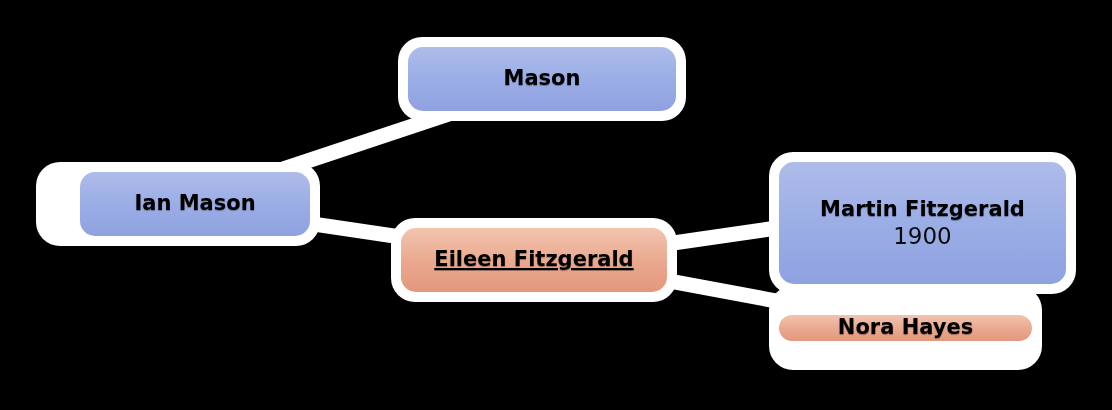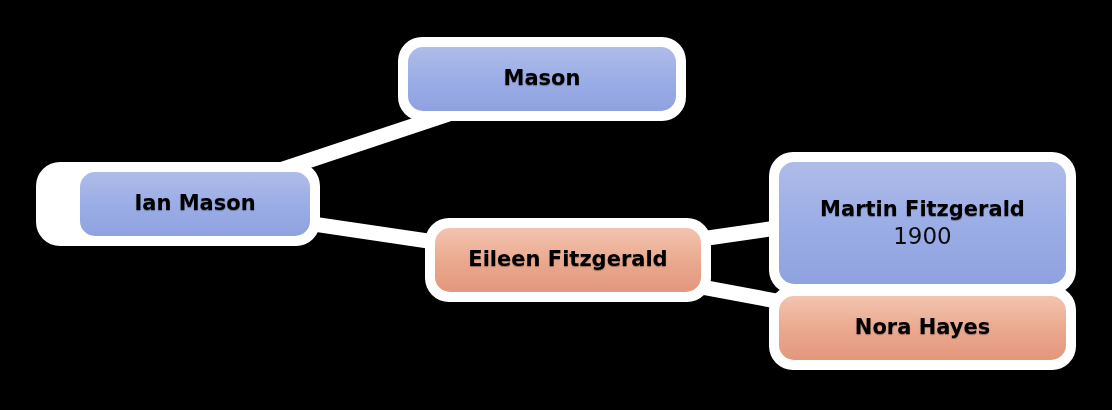--- a/index.html
+++ b/index.html
@@ -56,23 +56,23 @@
   .year {
     font-size: 23px;
     font-weight: normal;
     color: #0b0b0b;
     line-height: 1.15;
     margin-top: 1px;
   }
   
   #node-ian    { left: 36px;  top: 162px; width: 284px; height: 84px; padding-left: 44px; }
   #node-mason  { left: 398px; top: 37px;  width: 288px; height: 84px; }
-  #node-eileen { left: 425px; top: 218px; width: 286px; height: 84px; }
+  #node-eileen { left: 391px; top: 218px; width: 286px; height: 84px; text-decoration: underline; }
   #node-martin { left: 769px; top: 152px; width: 307px; height: 142px; text-align: right; }
-  #node-nora   { left: 769px; top: 286px; width: 307px; height: 84px; }
+  #node-nora   { left: 769px; top: 286px; width: 273px; height: 84px; align-items: center; }
 </style>
 </head>
 <body>
 
 <div class="stage">
 
   <svg class="edges" viewBox="0 0 1112 410" xmlns="http://www.w3.org/2000/svg">
     <g stroke="#ffffff" stroke-width="15" stroke-linecap="round">
       <line x1="178" y1="204" x2="554" y2="79"></line>
       <line x1="178" y1="204" x2="556" y2="260"></line>

